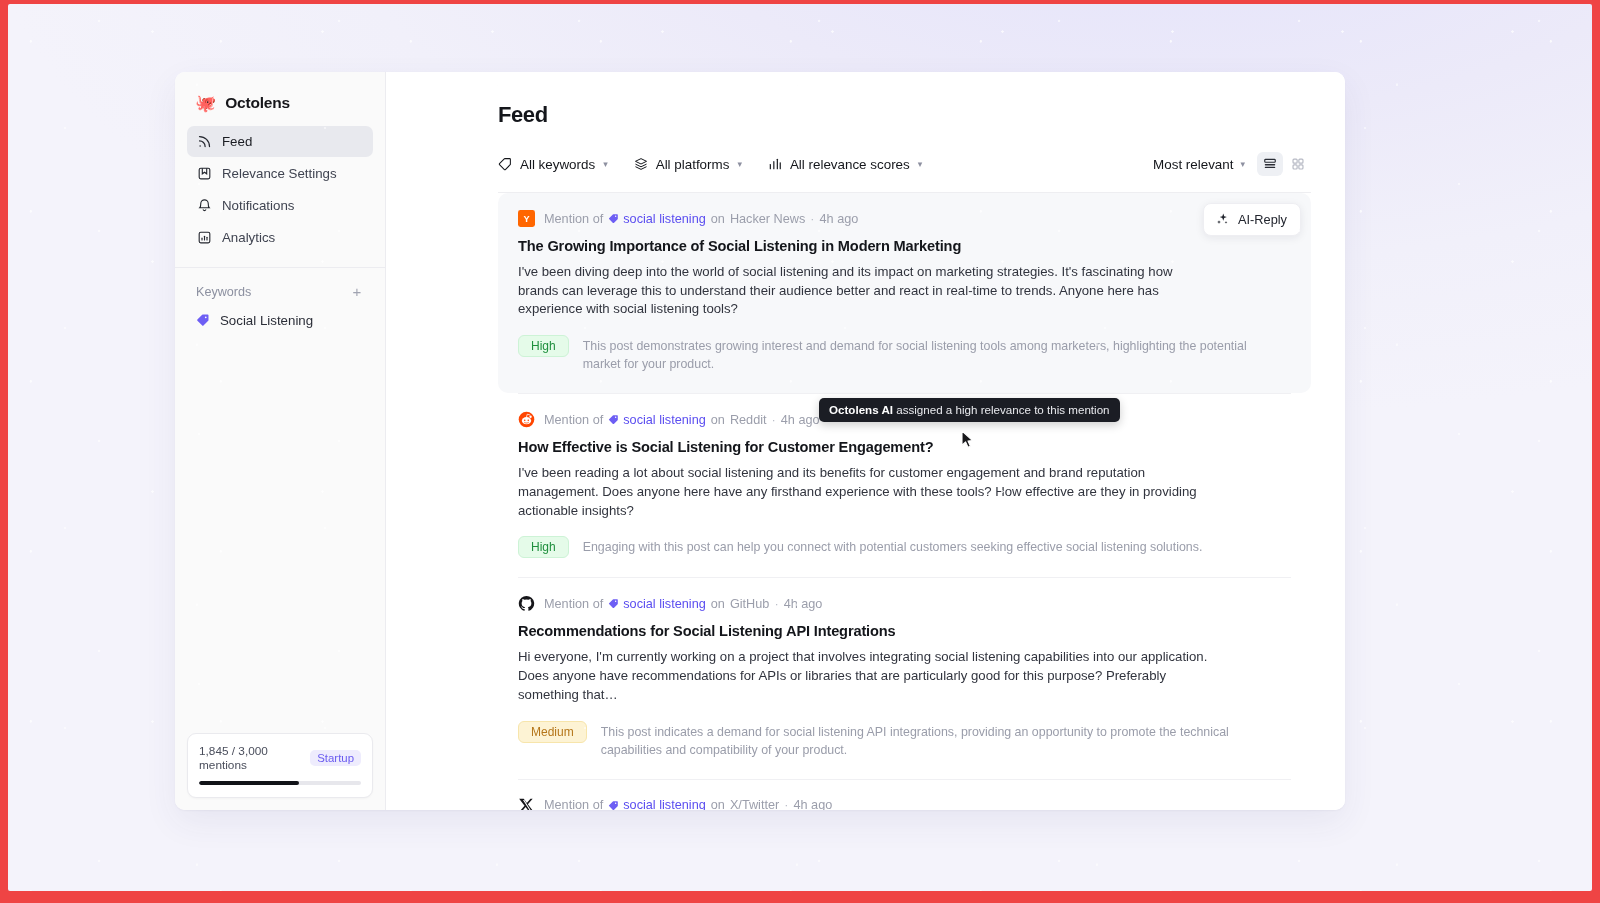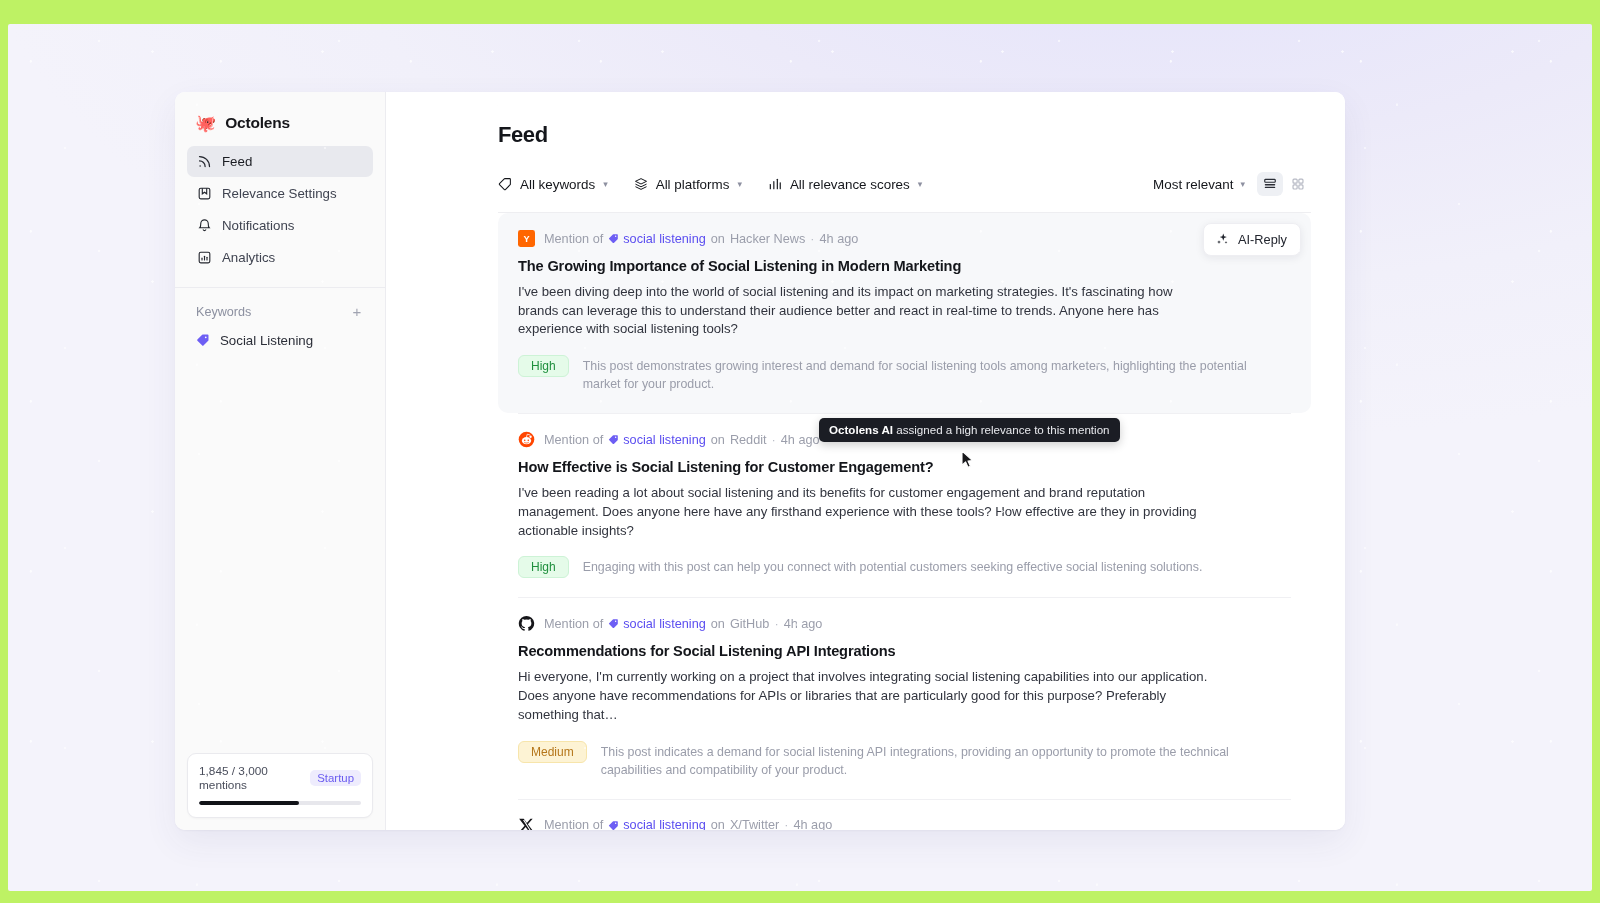--- a/index.html
+++ b/index.html
@@ -10,22 +10,22 @@
     height: 903px;
     overflow: hidden;
     font-family: "Liberation Sans", "DejaVu Sans", sans-serif;
     background: #000;
   }
 
   
   #device-frame {
     position: absolute;
     inset: 0;
-    background: #bef264;
-    padding: 24px 8px 12px 8px;
+    background: #ef4444;
+    padding: 4px 8px 12px 8px;
   }
 
   #page-bg {
     position: relative;
     width: 100%;
     height: 100%;
     border-radius: 2px;
     overflow: hidden;
     background:
       radial-gradient(1200px 520px at 74% -12%, #e4e3fb 0%, #eceaf9 42%, #f1f0fa 70%, #f4f3fb 100%),

